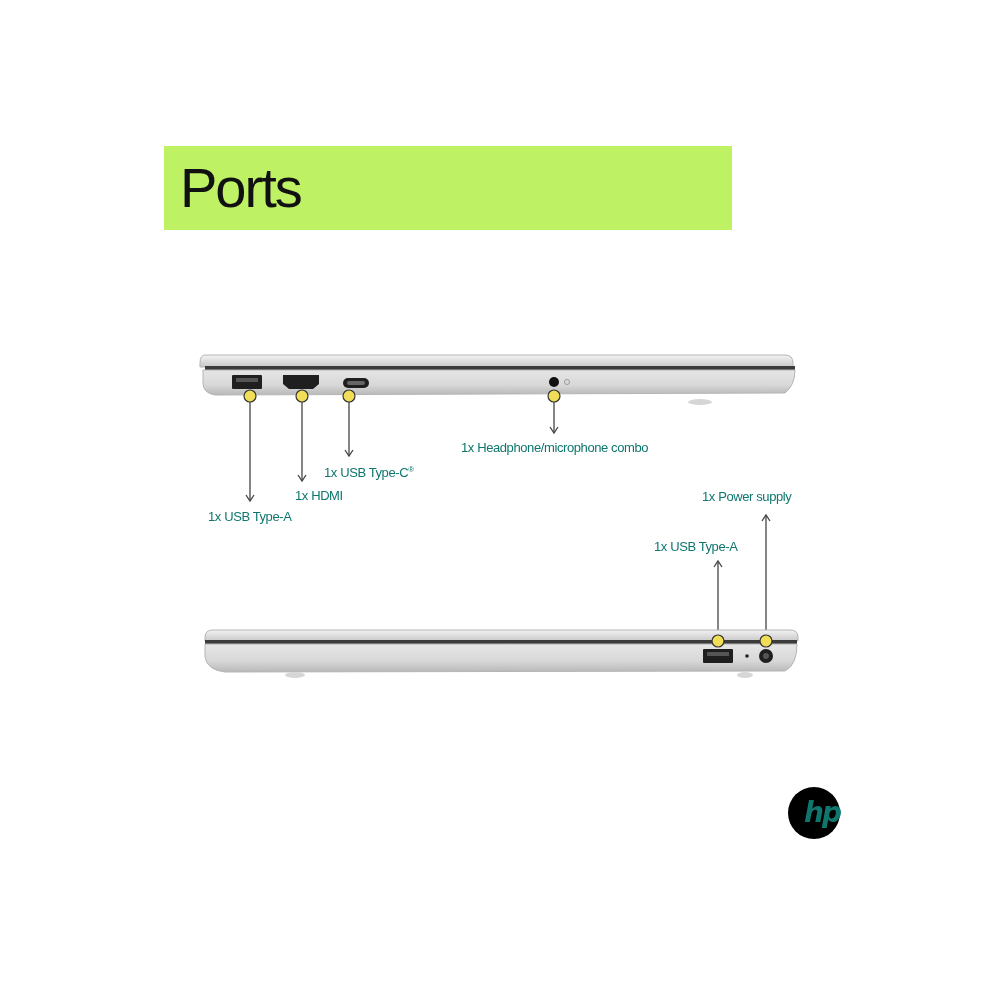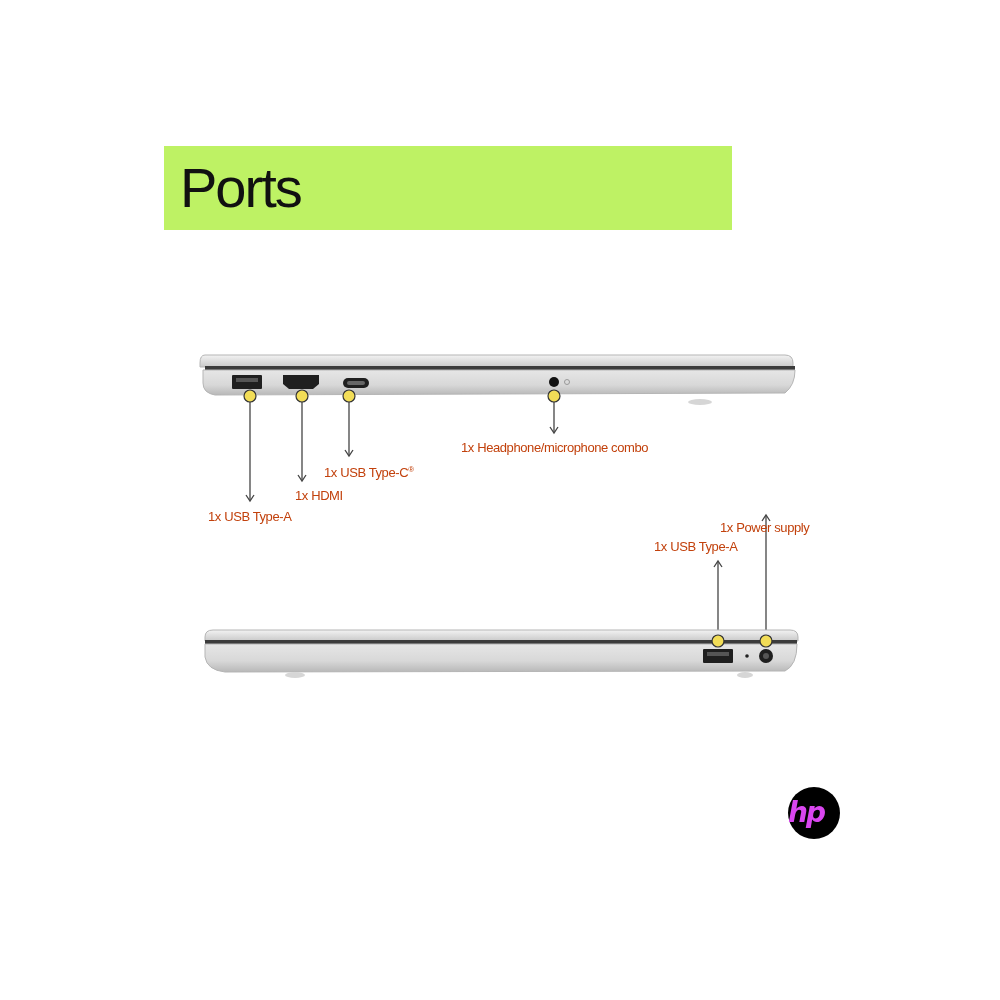--- a/index.html
+++ b/index.html
@@ -4,27 +4,27 @@
   <style>
     html, body { margin: 0; padding: 0; background: #ffffff; }
     body { width: 1000px; height: 1000px; position: relative; overflow: hidden;
            font-family: "Liberation Sans", sans-serif; color: #1a1a1a; }
     .banner { position: absolute; left: 146px; top: 146px; width: 568px; height: 84px;
               background: #bef264; margin-left: 18px; }
     .banner-title { position: absolute; left: 16px; top: 6px; font-size: 56px;
                     letter-spacing: -2px; font-family: "Liberation Sans", sans-serif;
                     color: #111; line-height: 72px; }
     .laptop { position: absolute; }
-    .label { position: absolute; font-size: 13px; letter-spacing: -0.4px; color: #c2410c;
+    .label { position: absolute; font-size: 13px; letter-spacing: -0.4px; color: #0f766e;
              white-space: nowrap; }
     .label sup { font-size: 8px; }
     .hp-logo { position: absolute; left: 788px; top: 787px; width: 52px; height: 52px;
                border-radius: 50%; background: #000; }
     .hp-text { position: absolute; left: 0; top: 0; width: 52px; height: 52px; line-height: 52px;
-               text-align: left; color: #d946ef; font-style: italic; font-weight: bold;
+               text-align: right; color: #0f766e; font-style: italic; font-weight: bold;
                font-size: 28px; letter-spacing: -2px; font-family: "DejaVu Sans", sans-serif; }
   </style>
 </head>
 <body>
 
 <div class="banner">
   <div class="banner-title">Ports</div>
 </div>
 
 <svg class="laptop" style="left:195px; top:345px;" width="610" height="70" viewBox="0 0 610 70">
@@ -116,19 +116,19 @@
 <svg class="laptop" style="left:0; top:0;" width="1000" height="1000" viewBox="0 0 1000 1000">
   <g fill="#f2dd57" stroke="#333" stroke-width="1.2">
     <circle cx="718" cy="641" r="6"></circle>
     <circle cx="766" cy="641" r="6"></circle>
   </g>
 </svg>
 
 <div class="label" style="left:654px; top:539px;">
   <span>1x USB Type-A</span>
 </div>
-<div class="label" style="left:720px; top:489px;margin-top:31px;">
+<div class="label" style="left:702px; top:489px;">
   <span>1x Power supply</span>
 </div>
 
 <div class="hp-logo">
   <div class="hp-text">hp</div>
 </div>
 
 </body></html>

